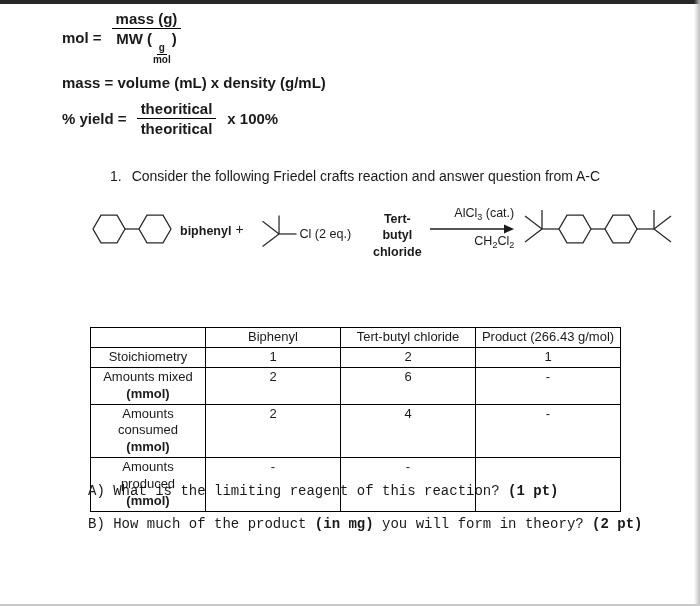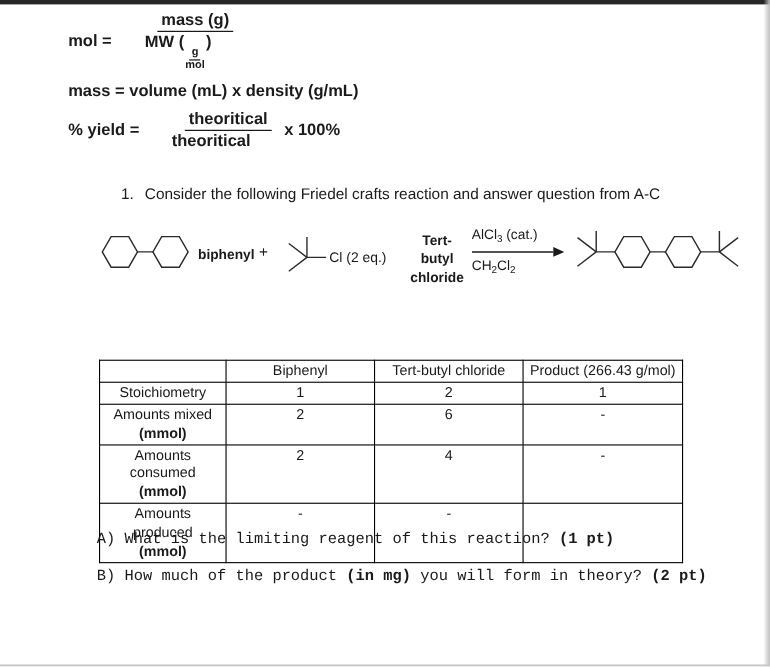--- a/index.html
+++ b/index.html
@@ -8,38 +8,38 @@
   .page { position:relative; width:700px; height:606px; background:#ffffff; overflow:hidden; }
   .scan-top { position:absolute; top:0; left:0; width:100%; height:4px; background:#262626; }
   .scan-right { position:absolute; top:0; right:0; width:6px; height:100%; background:linear-gradient(to right, rgba(255,255,255,0), #bdbdbd); }
   .scan-bottom { position:absolute; bottom:0; left:0; width:100%; height:2px; background:#c9c9c9; }
 
   
   .formula-block { position:absolute; left:62px; top:10px; font-weight:bold; font-size:15px; }
   .f-row { display:flex; align-items:center; margin-bottom:9px; white-space:nowrap; }
   .flhs { margin-right:5px; }
   .frac { display:inline-flex; flex-direction:column; align-items:center; vertical-align:middle; margin:0 5px; }
-  .frac > .num { padding:0 4px 1px; border-bottom:1.6px solid #000; text-align:center;margin-left:31px; }
+  .frac > .num { padding:0 4px 1px; border-bottom:1.6px solid #000; text-align:center; }
   .frac > .den { padding-top:1px; text-align:right; display:inline-block; }
   .minifrac { display:inline-flex; flex-direction:column; align-items:center; font-size:10px; line-height:1.05; vertical-align:-7px; margin:0 1px; }
   .minifrac .num { border-bottom:1.2px solid #000; padding:0 2px; }
   .suffix { margin-left:6px; }
 
   
   .intro { position:absolute; left:110px; top:168px; font-size:14px; }
   .intro .qnum { margin-right:10px; }
 
   
   .scheme { position:absolute; left:84px; top:202px; display:flex; align-items:flex-start; gap:4px; }
   .mol { display:flex; flex-direction:row; align-items:center; }
   .mol svg { display:block; }
   .mol-label { font-weight:bold; font-size:12.5px; margin-top:5px; text-align:center; line-height:1.3; }
   .plus { font-size:14px; margin-top:19px; }
   .byproduct { font-size:17px; margin-top:21px; white-space:nowrap; }
-  .rxn-arrow { display:flex; flex-direction:column; align-items:flex-start; margin-top:5px; width:88px; }
+  .rxn-arrow { display:flex; flex-direction:column; align-items:flex-end; margin-top:5px; width:88px; }
   .cond { font-size:12.5px; line-height:1.1; white-space:nowrap; }
   .cond sub, sub { font-size:9px; vertical-align:-3px; }
   .struct { stroke:#2a2a2a; stroke-width:1.3; fill:none; }
   .svgtext { font-family:"Liberation Sans", sans-serif; font-size:13px; fill:#1a1a1a; }
 
   
   .qtable { position:absolute; left:90px; top:327px; border-collapse:collapse; font-size:13px; }
   .qtable td, .qtable th { border:1px solid #000; padding:1px 4px; text-align:center; vertical-align:top; line-height:1.3; }
   .qtable th { font-weight:normal; }
   .b { font-weight:bold; }

